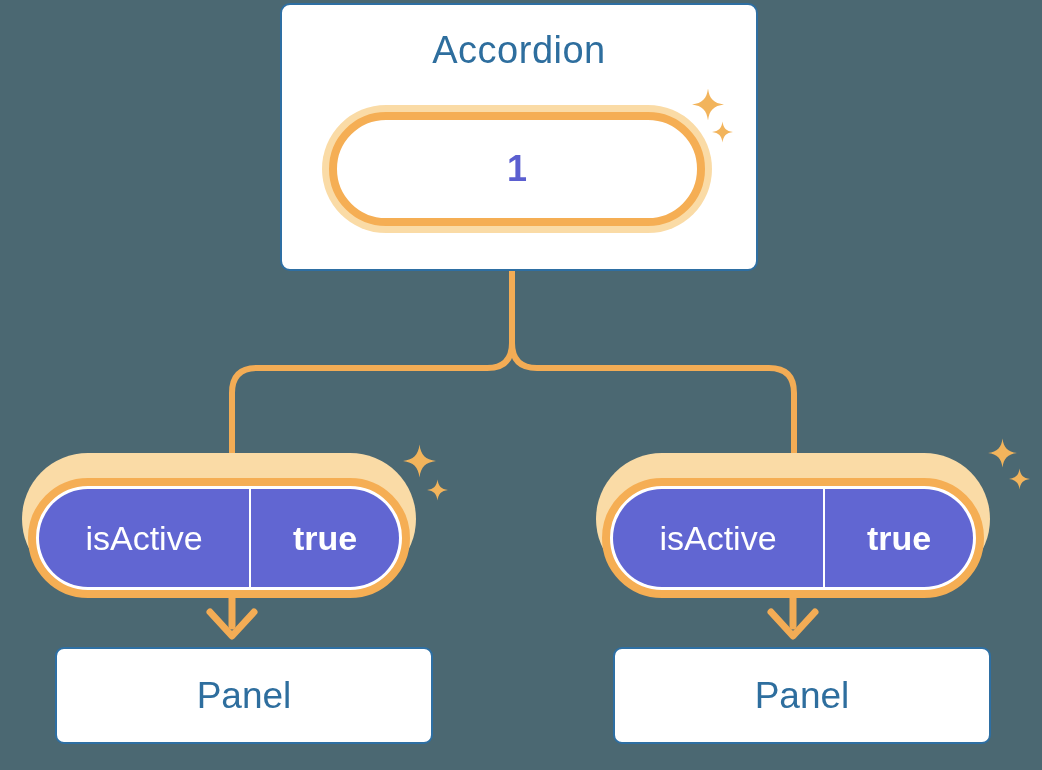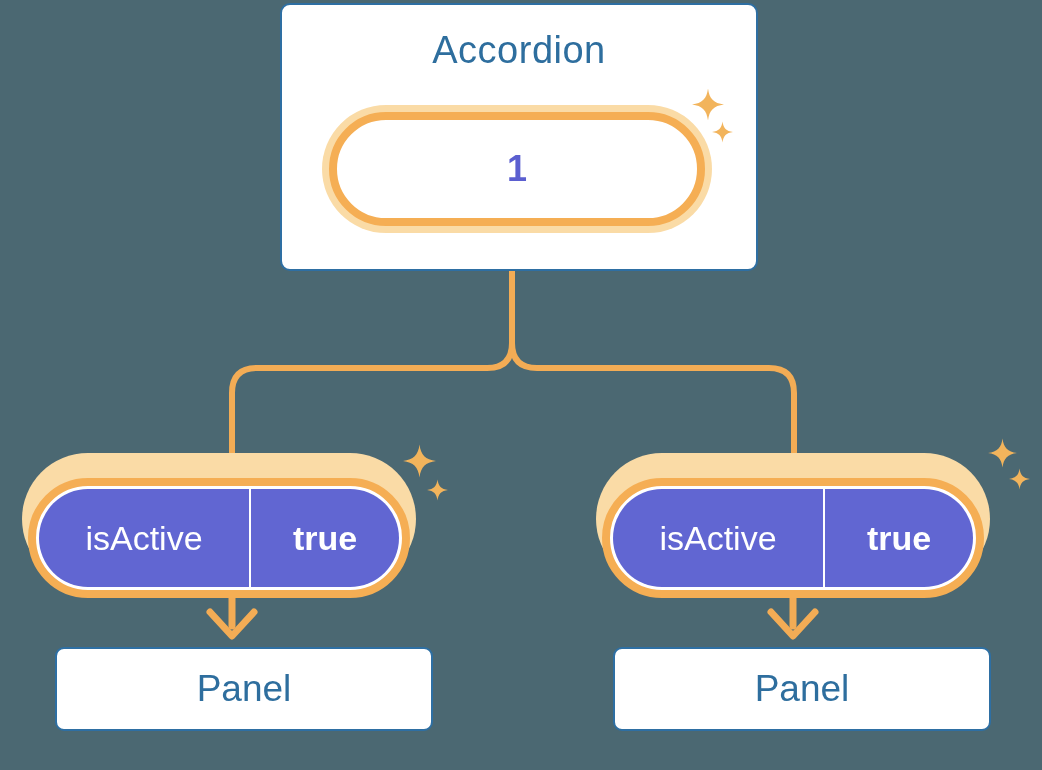--- a/index.html
+++ b/index.html
@@ -58,21 +58,21 @@
   .prop-cell-label{
     width:210px;display:flex;align-items:center;justify-content:center;
     font-size:34px;border-right:2px solid #ffffff;
   }
   .prop-cell-value{
     flex:1;display:flex;align-items:center;justify-content:center;
     font-size:34px;font-weight:bold;
   }
   
   .panel-card{
-    width:378px;height:84px;display:flex;align-items:center;justify-content:center;
+    width:378px;height:97px;display:flex;align-items:center;justify-content:center;
     font-size:37px;font-weight:500;color:#2E6E9E;border-radius:9px;
   }
   .panel-card-left{left:43px;top:647px;}
   .panel-card-right{left:601px;top:647px;}
   .sparkle{position:absolute;z-index:3;}
 </style>
 </head>
 <body>
 
 <div class="canvas">

